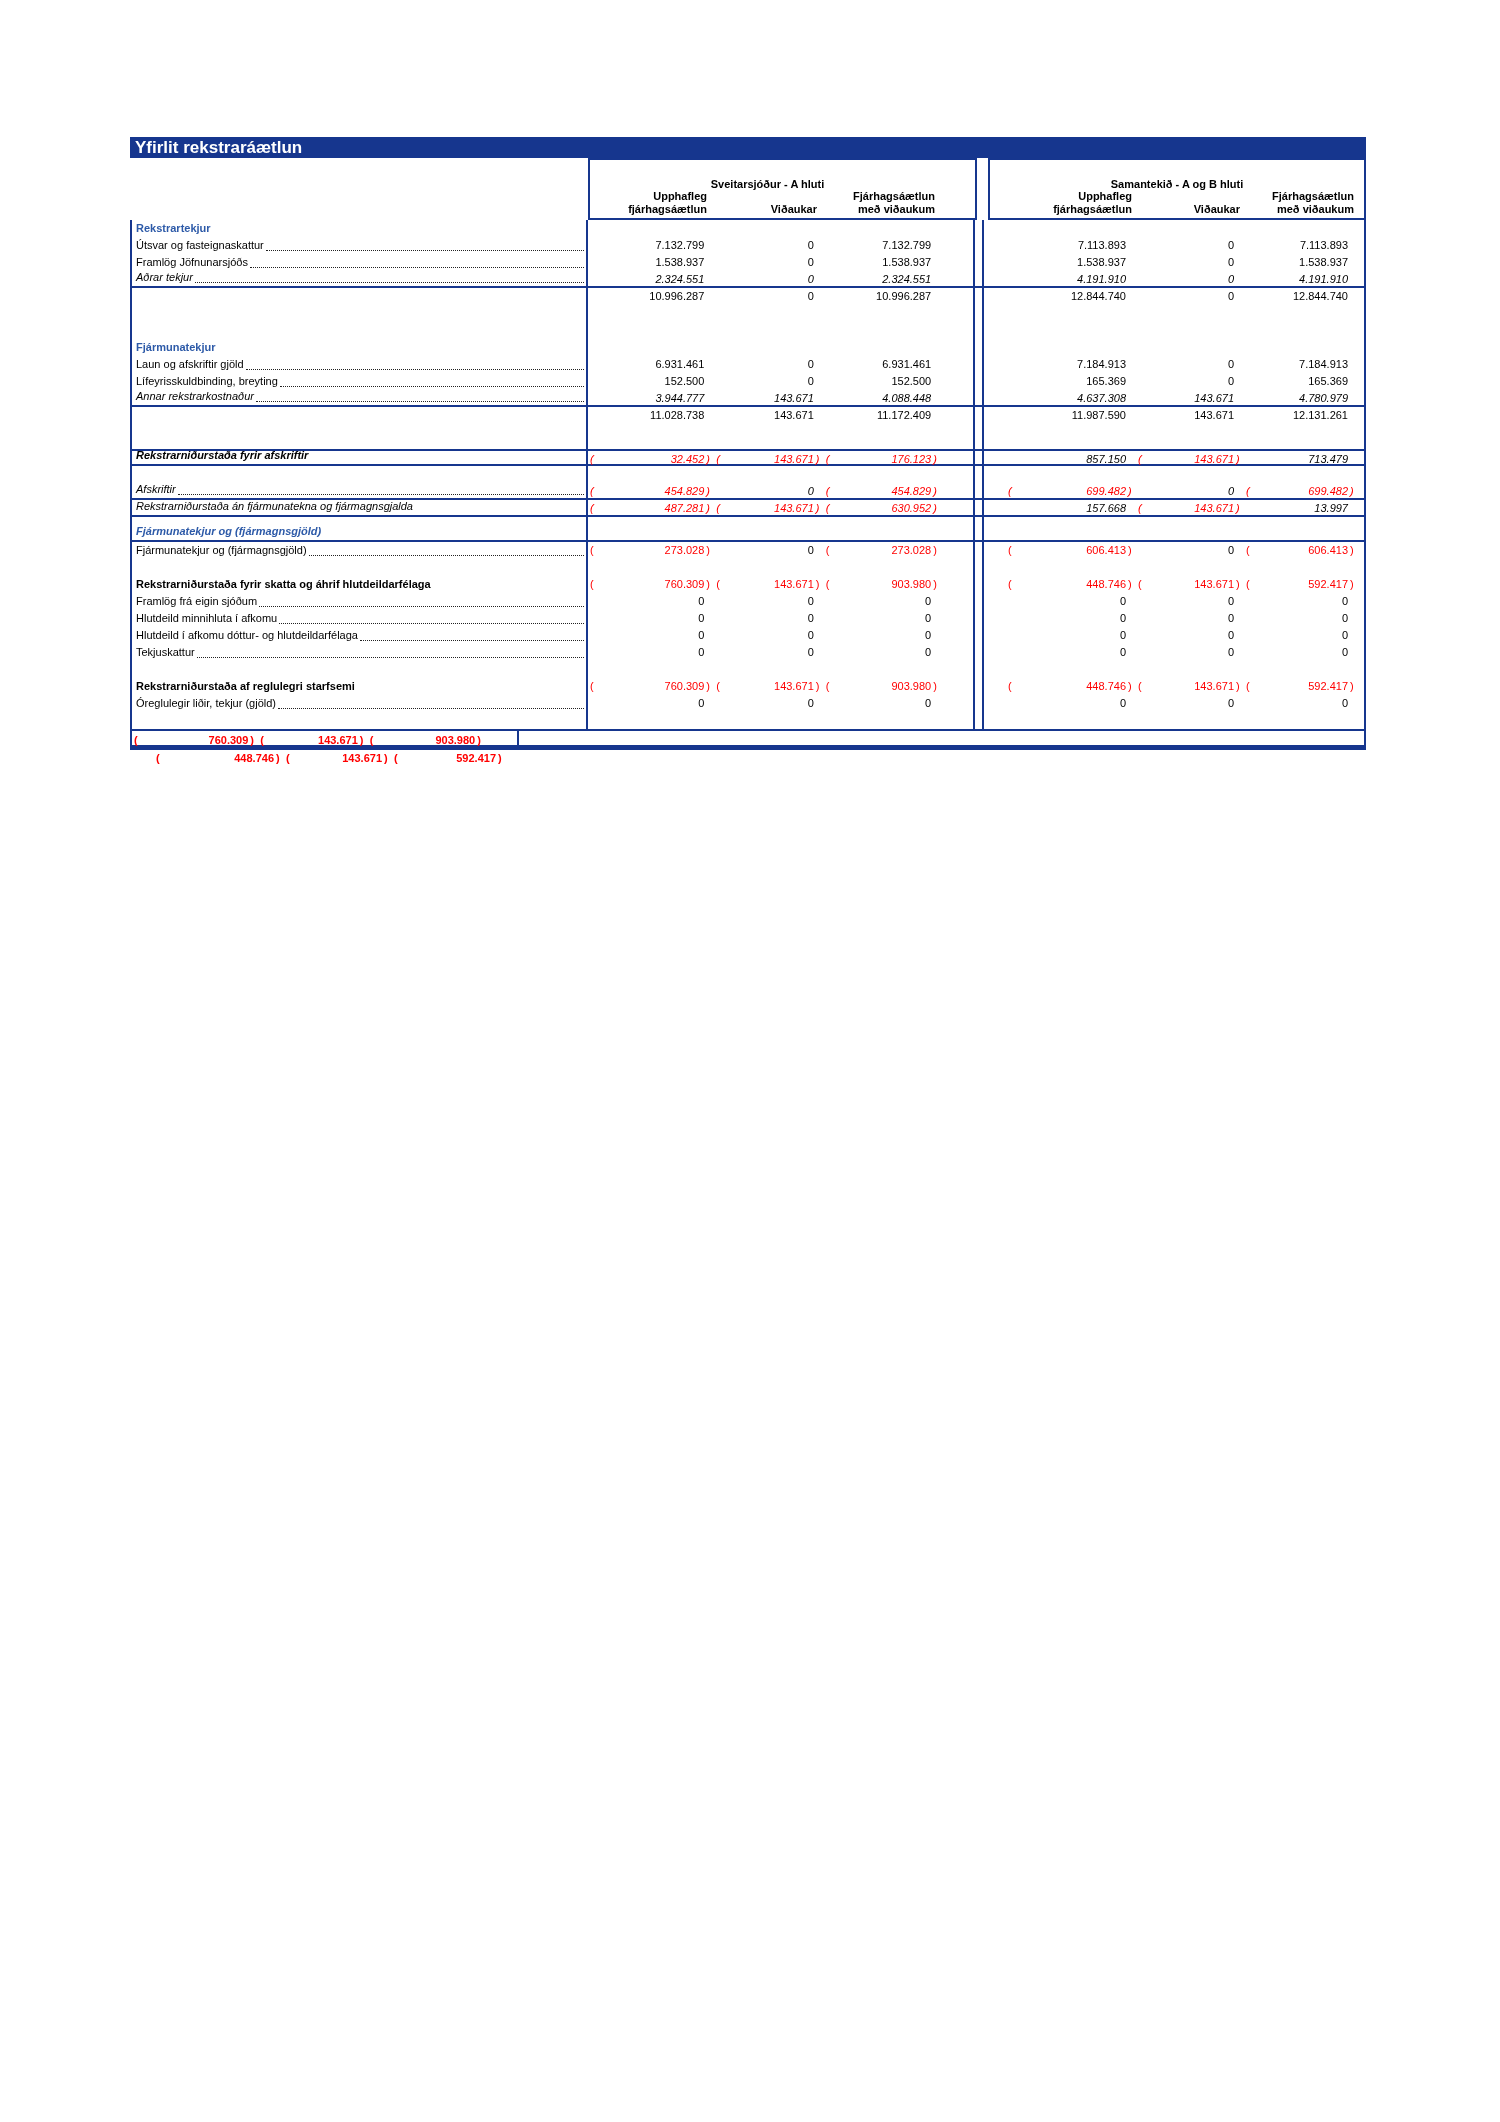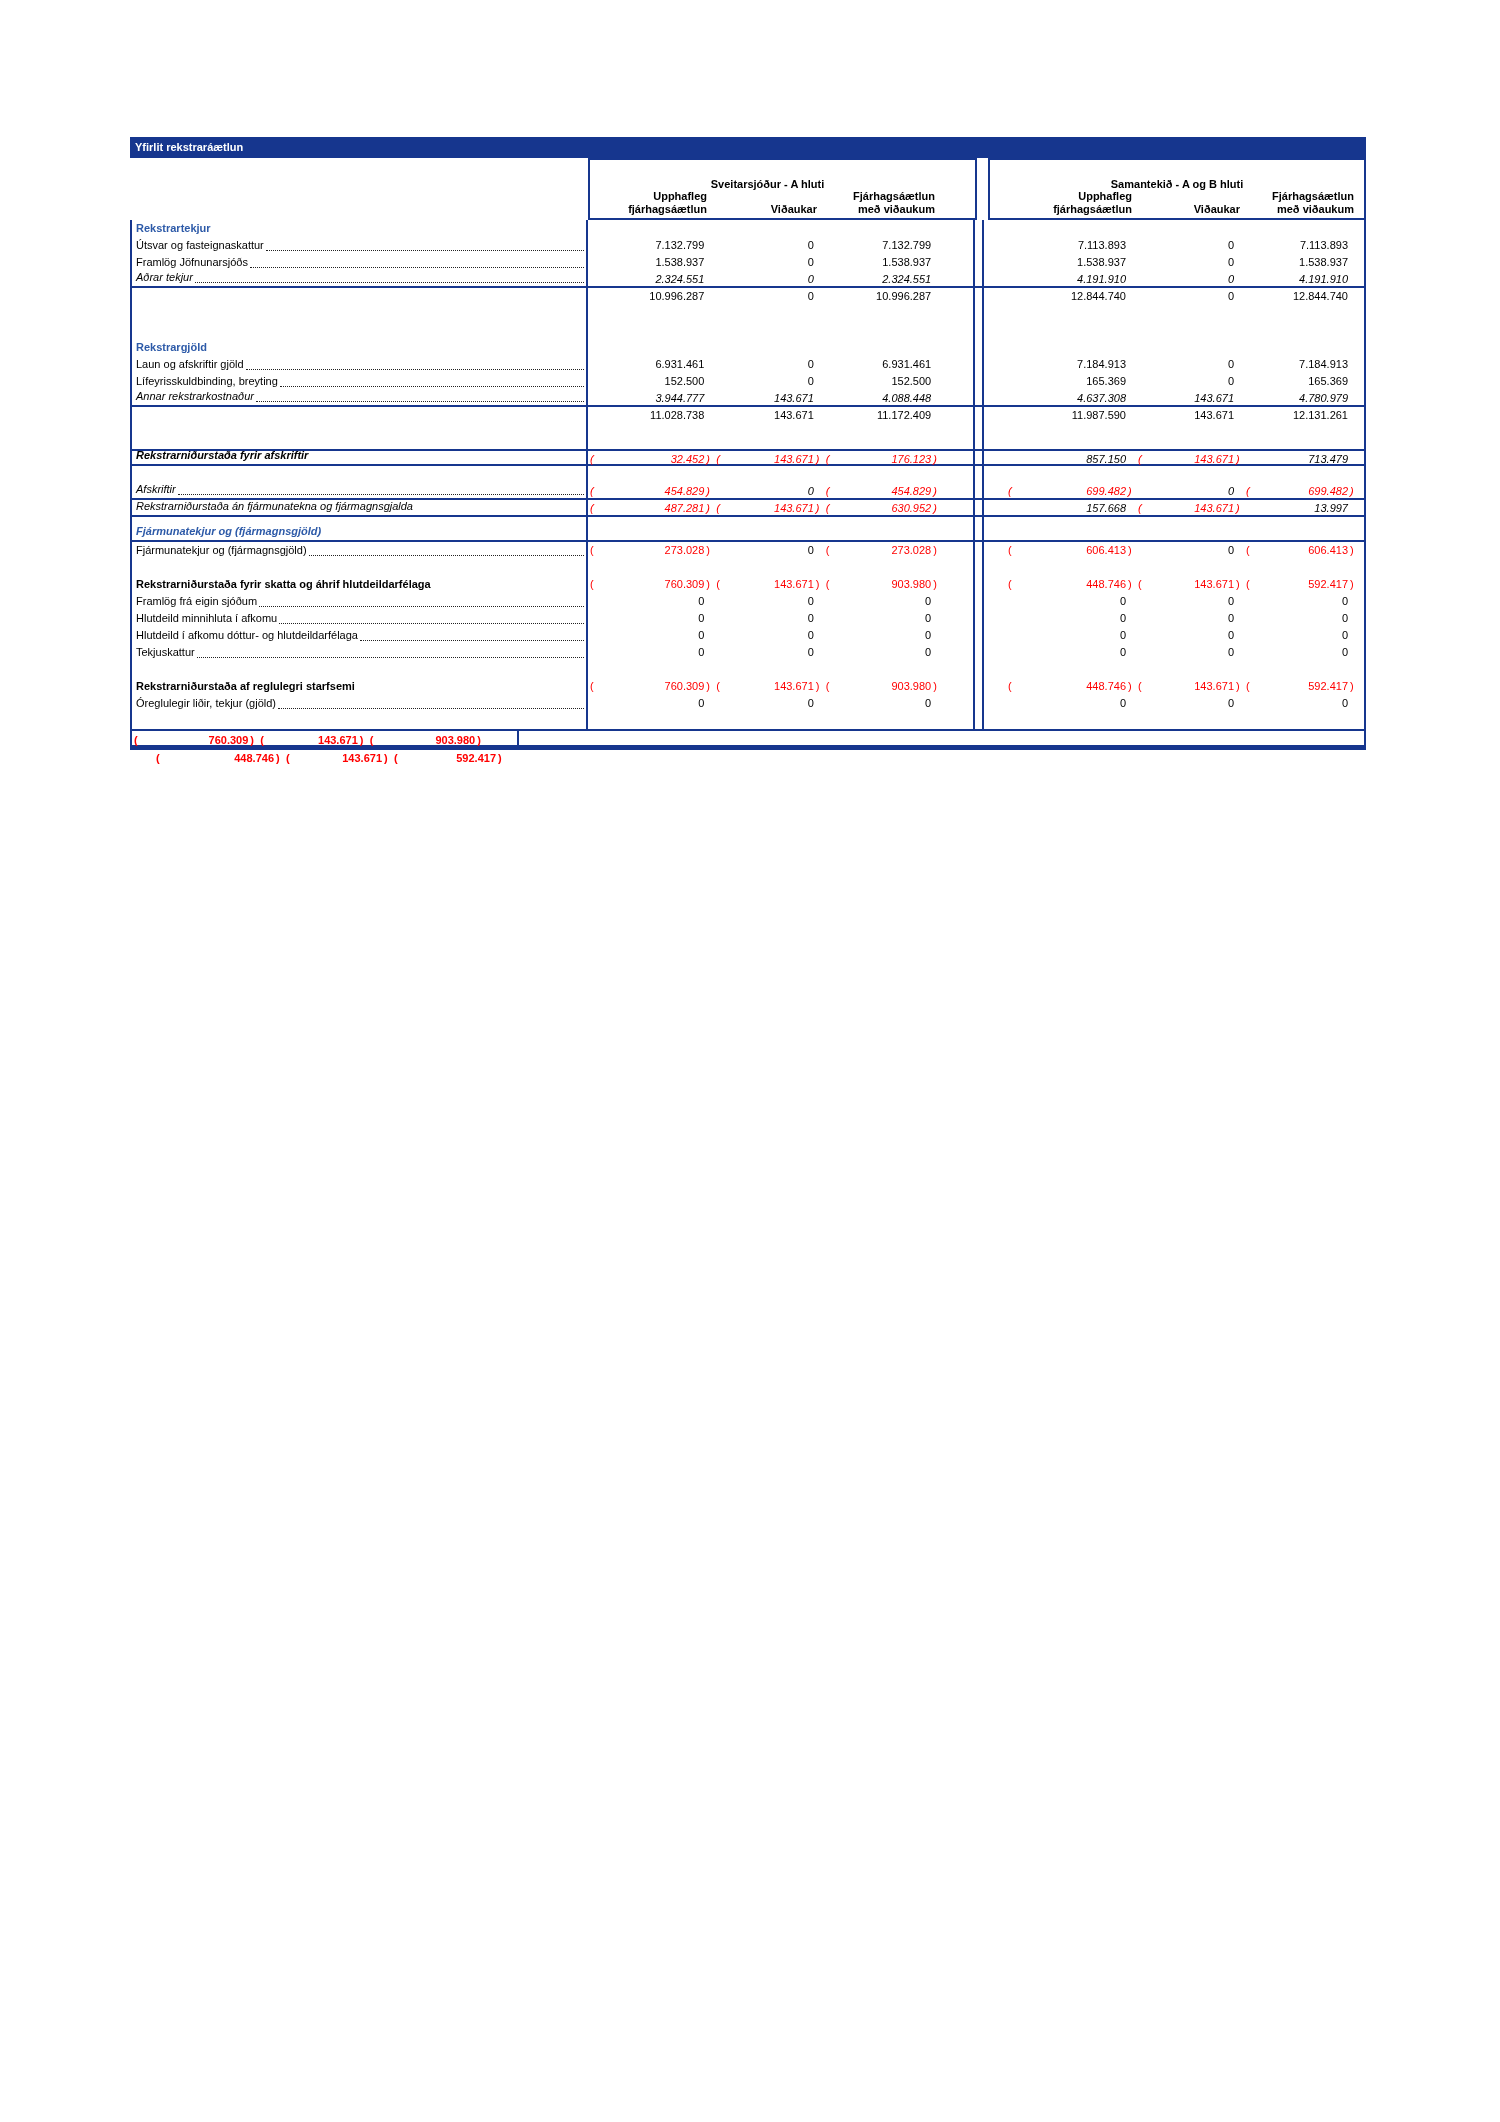--- a/index.html
+++ b/index.html
@@ -6,21 +6,21 @@
   body{
     width:1500px;height:2122px;background:#ffffff;position:relative;
     font-family:"Liberation Sans","DejaVu Sans",sans-serif;
     -webkit-font-smoothing:antialiased;
   }
   .sheet{position:absolute;left:130px;top:137px;width:1236px;font-size:11px;color:#000;}
 
   
   .bar{background:var(--navy,#16368E);color:#fff;font-weight:bold;
        padding-left:5px;box-sizing:border-box;}
-  .bar.t1{height:21px;line-height:21px;font-size:11px;}
+  .bar.t1{height:21px;line-height:21px;font-size:17px;}
   .bar.t2{height:23px;line-height:23px;font-size:11.5px;}
 
   
   .hstrip{position:relative;height:62px;box-sizing:border-box;}
   .hbox{position:absolute;top:0;bottom:0;border:2px solid var(--navy,#16368E);box-sizing:border-box;background:#fff;}
   .hbox.hlabel{left:0;width:458px;border-right:none;}
   .hbox.hg1{left:458px;width:389px;}
   .hbox.hg2{left:858px;width:378px;}
   .hlabel .topline{position:absolute;top:3px;left:4px;font-weight:bold;color:var(--blue,#2D5AA8);}
   .hlabel .botline{position:absolute;bottom:3px;left:4px;font-weight:bold;color:#000;}
@@ -347,21 +347,21 @@
           </div>
           <div class="cell c2">
             <span class="op"></span>
             <span class="vw"></span>
             <span class="cp"></span>
           </div>
         </div>
       </div>
       <div class="row section">
         <div class="lab">
-          <span class="txt">Rekstrargjöld</span>
+          <span class="txt">Fjármunatekjur</span>
         </div>
         <div class="grp g1">
           <div class="cell c0">
             <span class="op"></span>
             <span class="vw"></span>
             <span class="cp"></span>
           </div>
           <div class="cell c1">
             <span class="op"></span>
             <span class="vw"></span>

